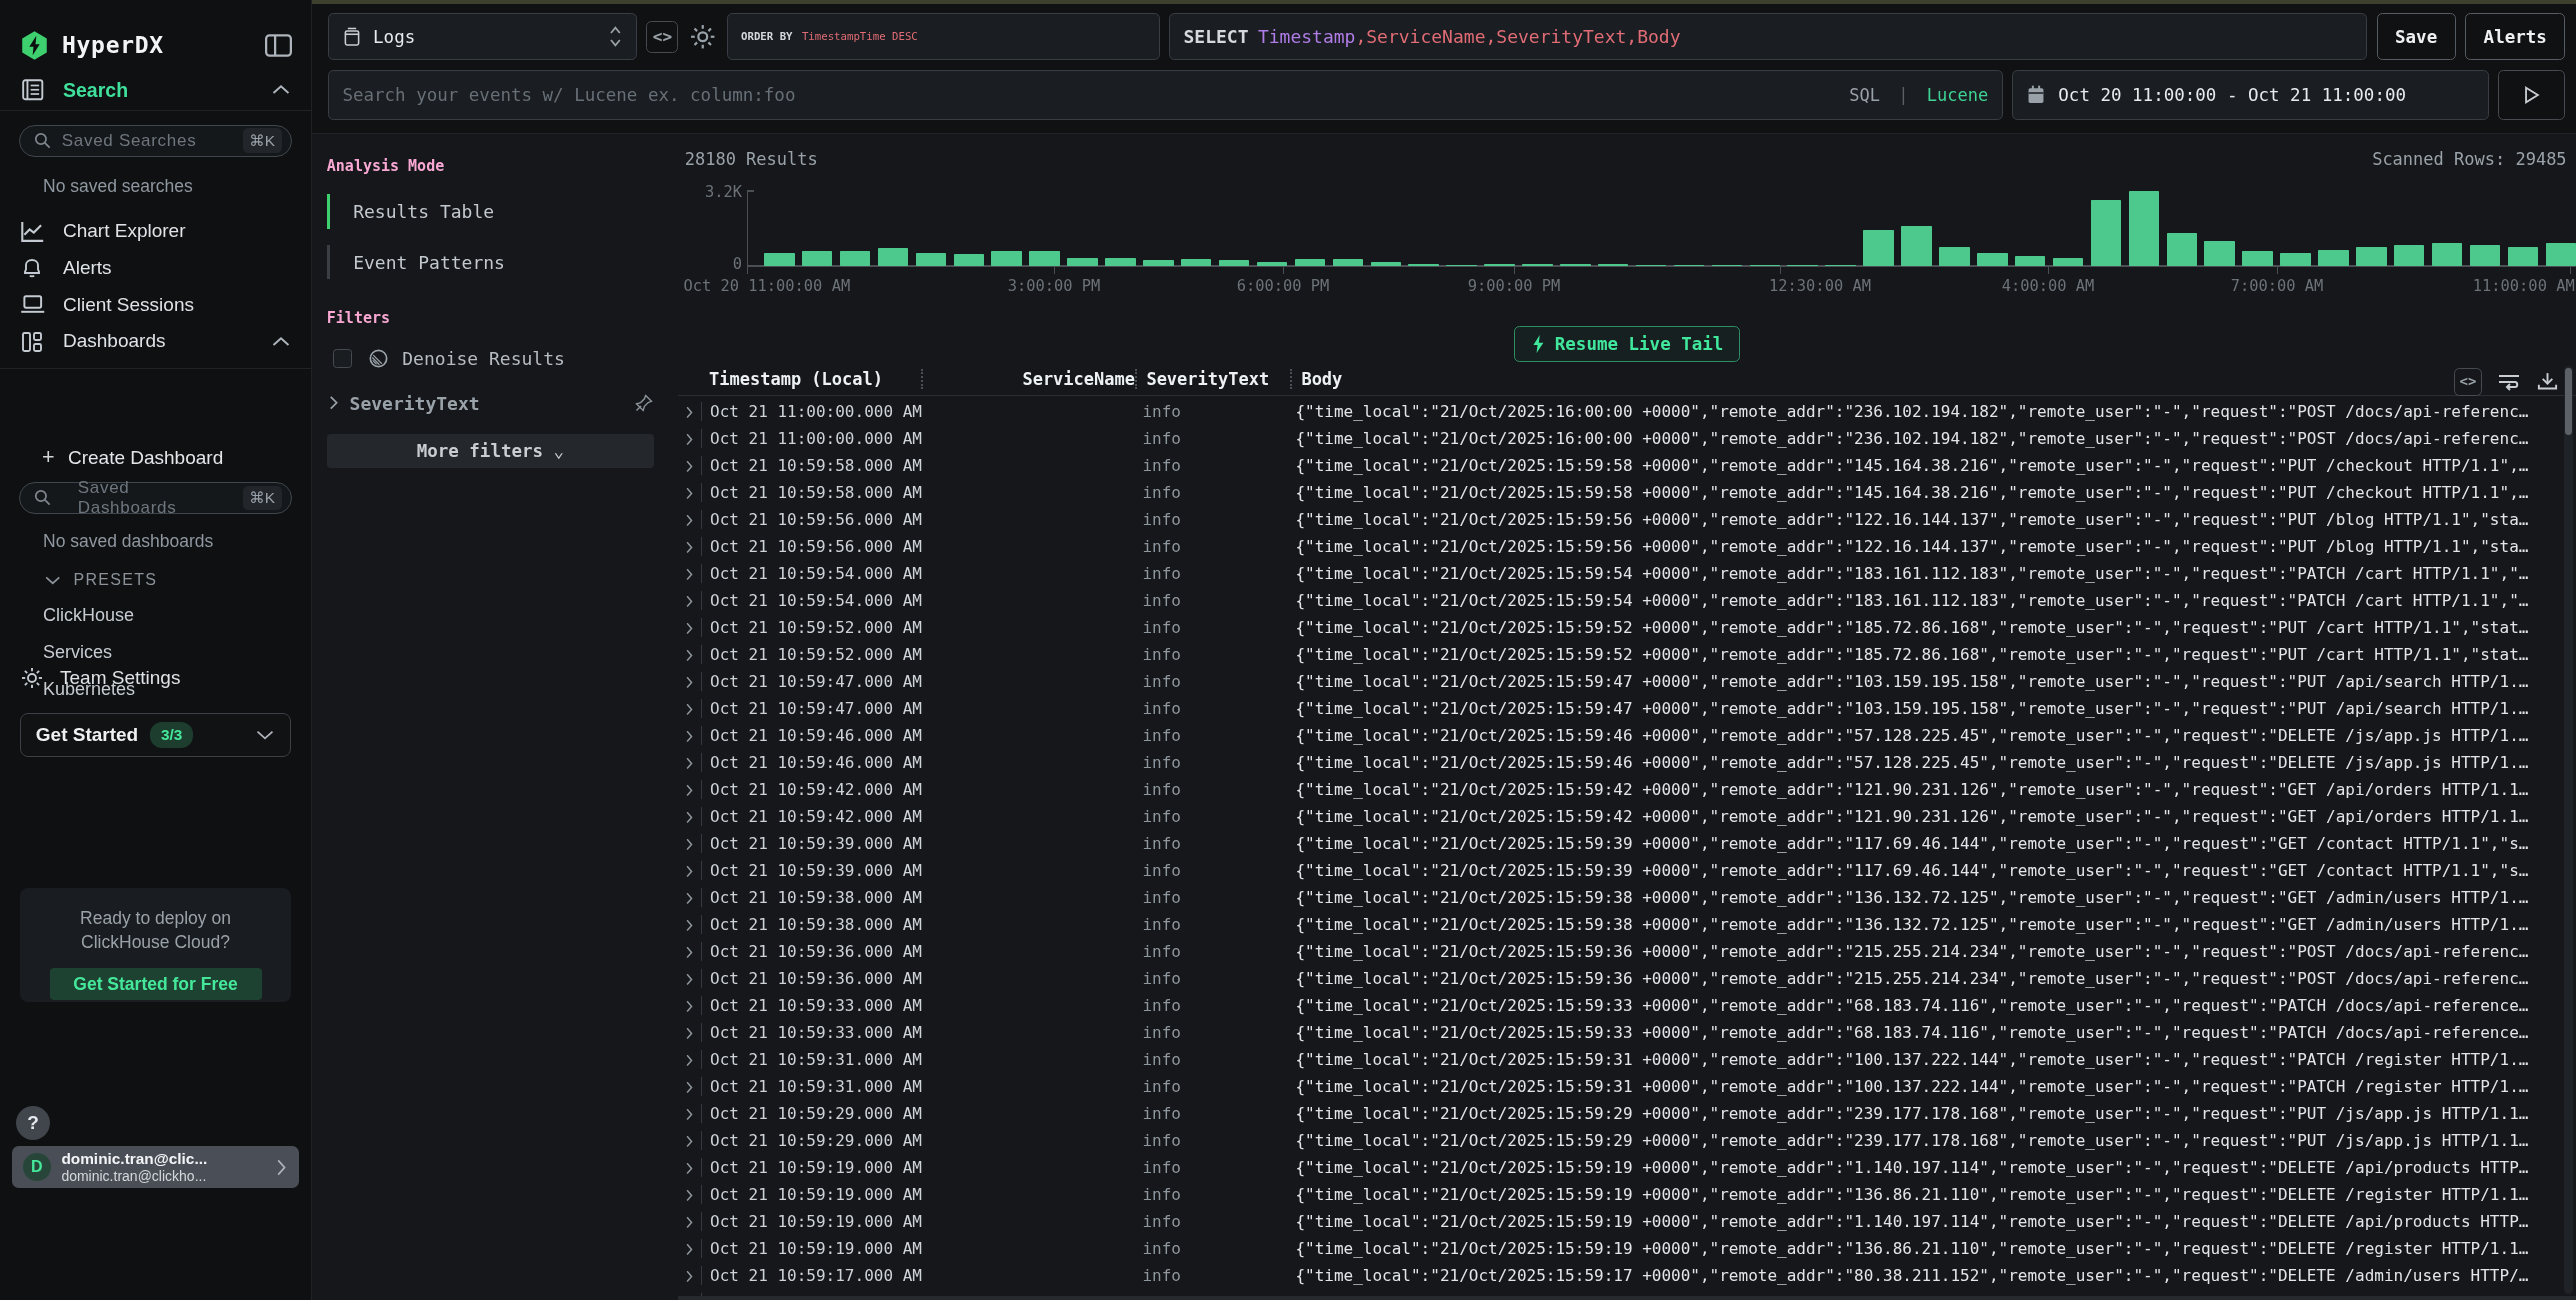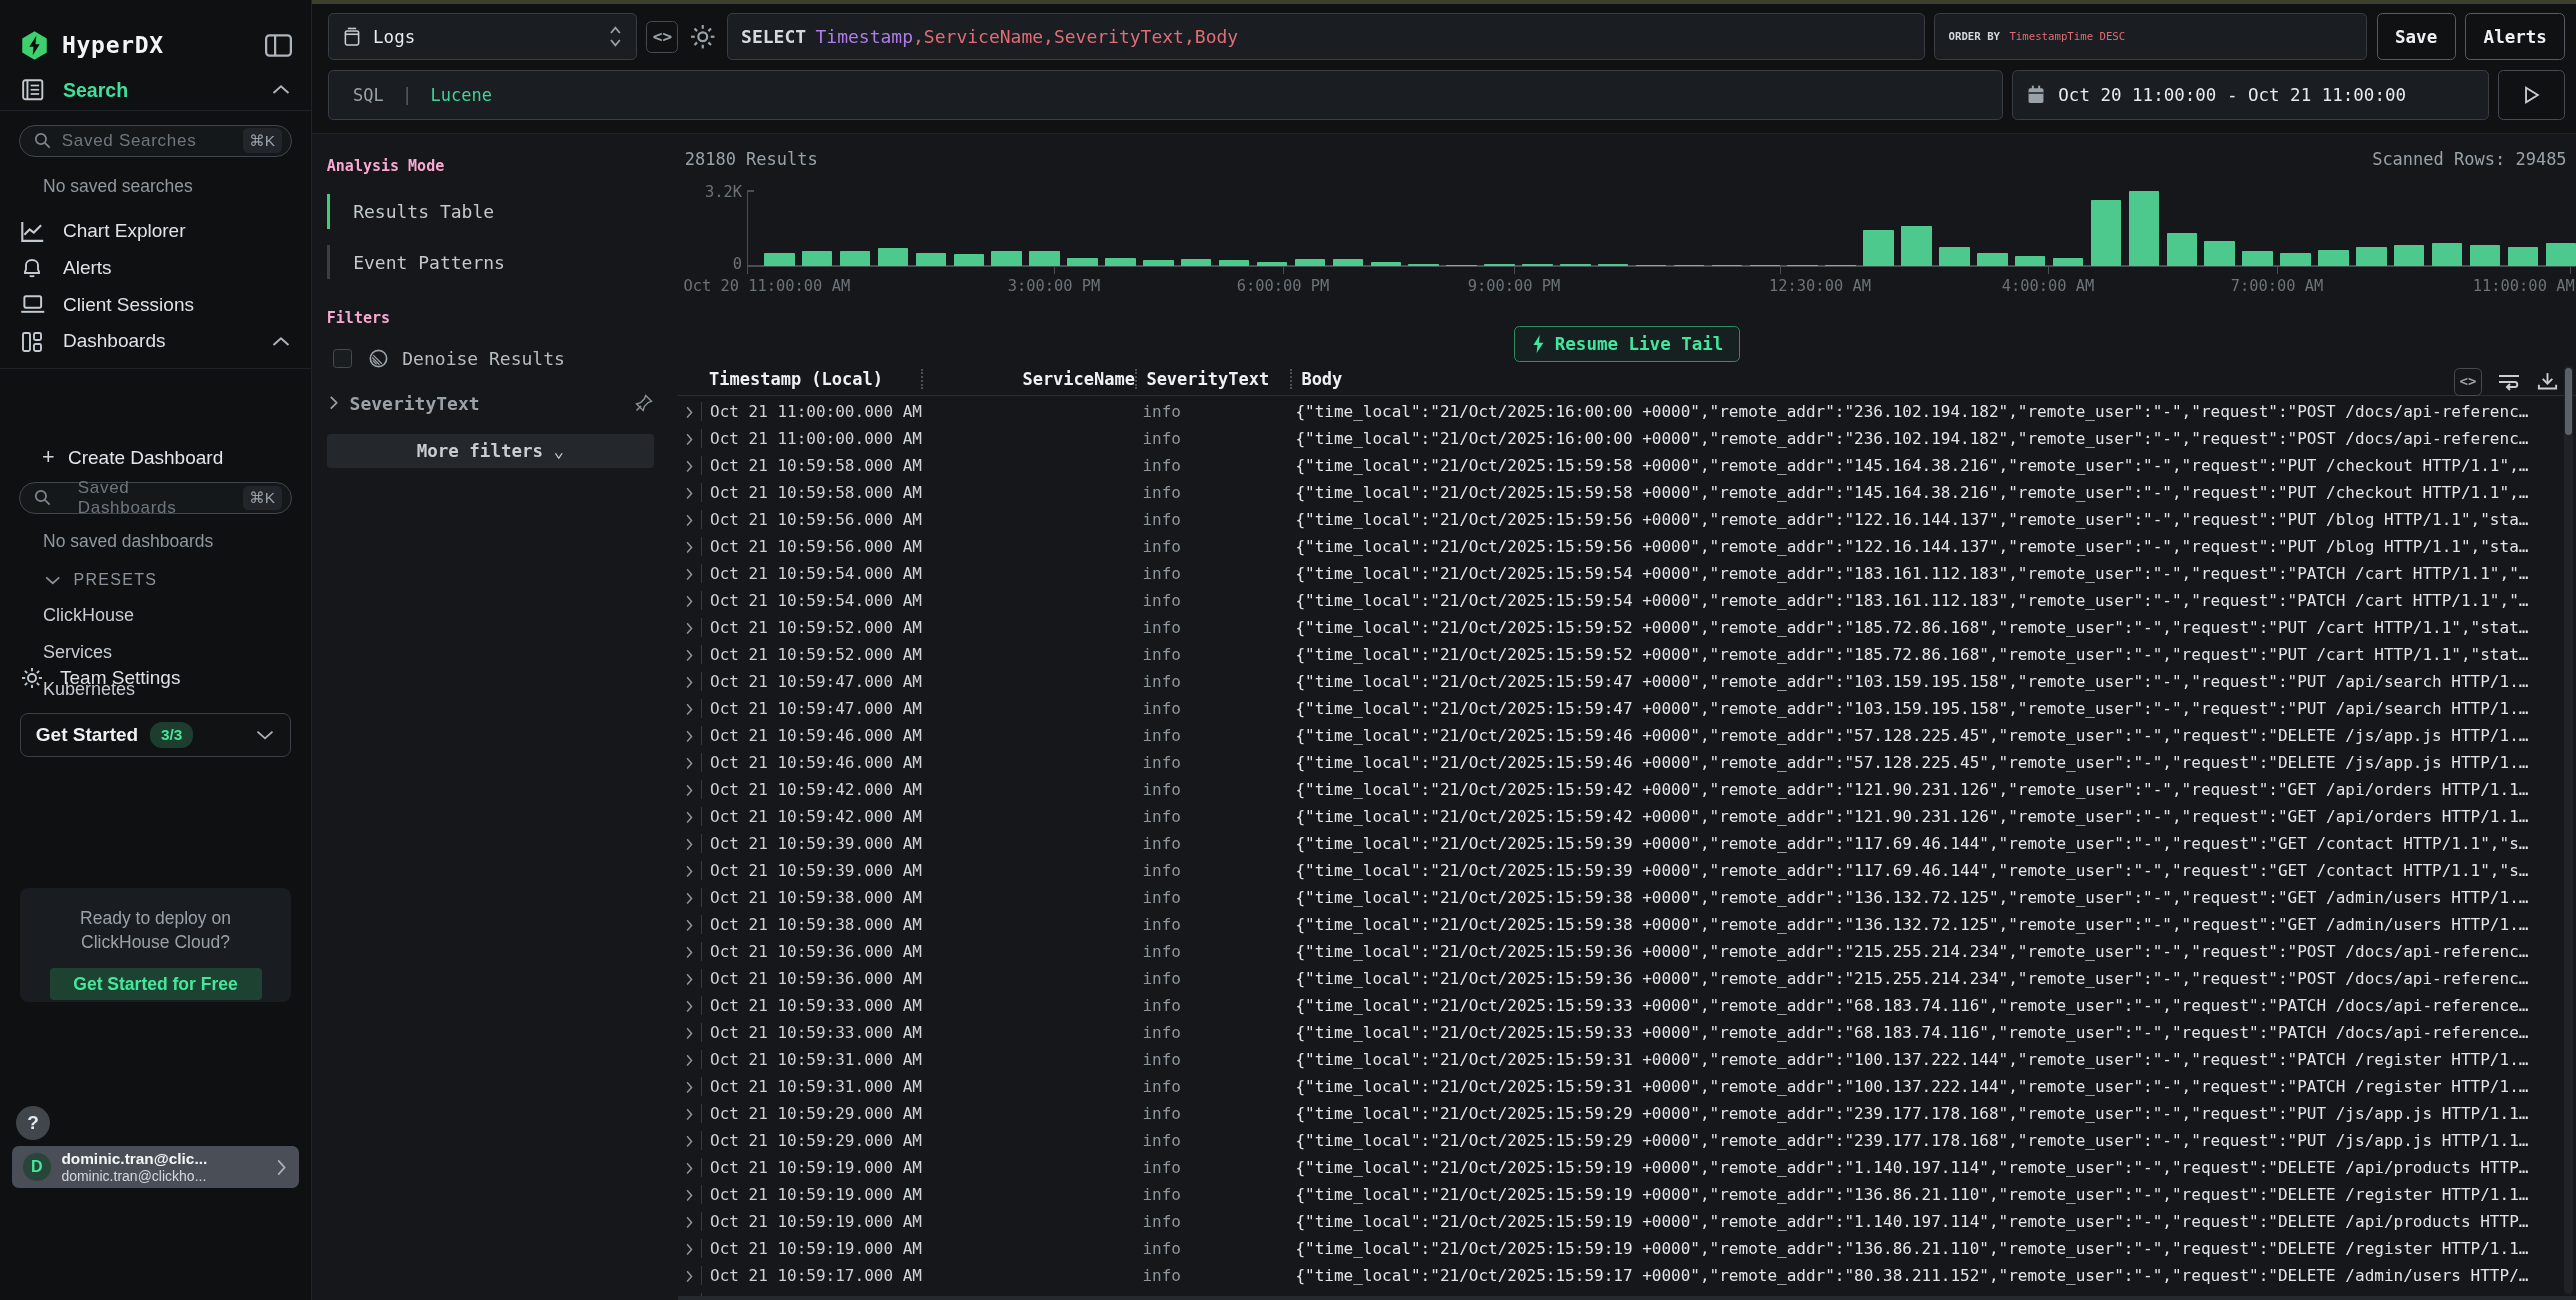--- a/index.html
+++ b/index.html
@@ -330,35 +330,36 @@
                 <line x1="12" y1="18.5" x2="12" y2="21.5"></line>
                 <line x1="2.5" y1="12" x2="5.5" y2="12"></line>
                 <line x1="18.5" y1="12" x2="21.5" y2="12"></line>
                 <line x1="5.3" y1="5.3" x2="7.4" y2="7.4"></line>
                 <line x1="16.6" y1="16.6" x2="18.7" y2="18.7"></line>
                 <line x1="5.3" y1="18.7" x2="7.4" y2="16.6"></line>
                 <line x1="16.6" y1="7.4" x2="18.7" y2="5.3"></line>
               </g>
             </svg>
         </span>
+        <div class="input-box ob-input">
+          <span class="kw">ORDER BY</span>
+          <span class="tok-red">TimestampTime DESC</span>
+        </div>
         <div class="input-box sel-input">
           <span class="kw">SELECT</span>
           <span class="tok-purple">Timestamp</span>
           <span class="tok-red">,ServiceName,SeverityText,Body</span>
         </div>
-        <div class="input-box ob-input">
-          <span class="kw">ORDER BY</span>
-          <span class="tok-red">TimestampTime DESC</span>
-        </div>
         <button class="btn">Save</button>
         <button class="btn">Alerts</button>
       </div>
 
       <div class="tb-row tb-row2">
         <div class="input-box search-box">
+          <input type="text" placeholder="Search your events w/ Lucene ex. column:foo" style="">
           <span class="lang-toggle">
             <span class="lang-sql">SQL</span>
             <span class="lang-div">|</span>
             <span class="lang-lucene">Lucene</span>
           </span>
         </div>
         <div class="input-box date-box">
           <svg width="20" height="21.5" viewBox="0 0 24 26">
               <rect x="3" y="5" width="18" height="18" rx="2" fill="#9aa2a9"></rect>
               <rect x="3" y="10" width="18" height="1.8" fill="#1a1d21"></rect>

